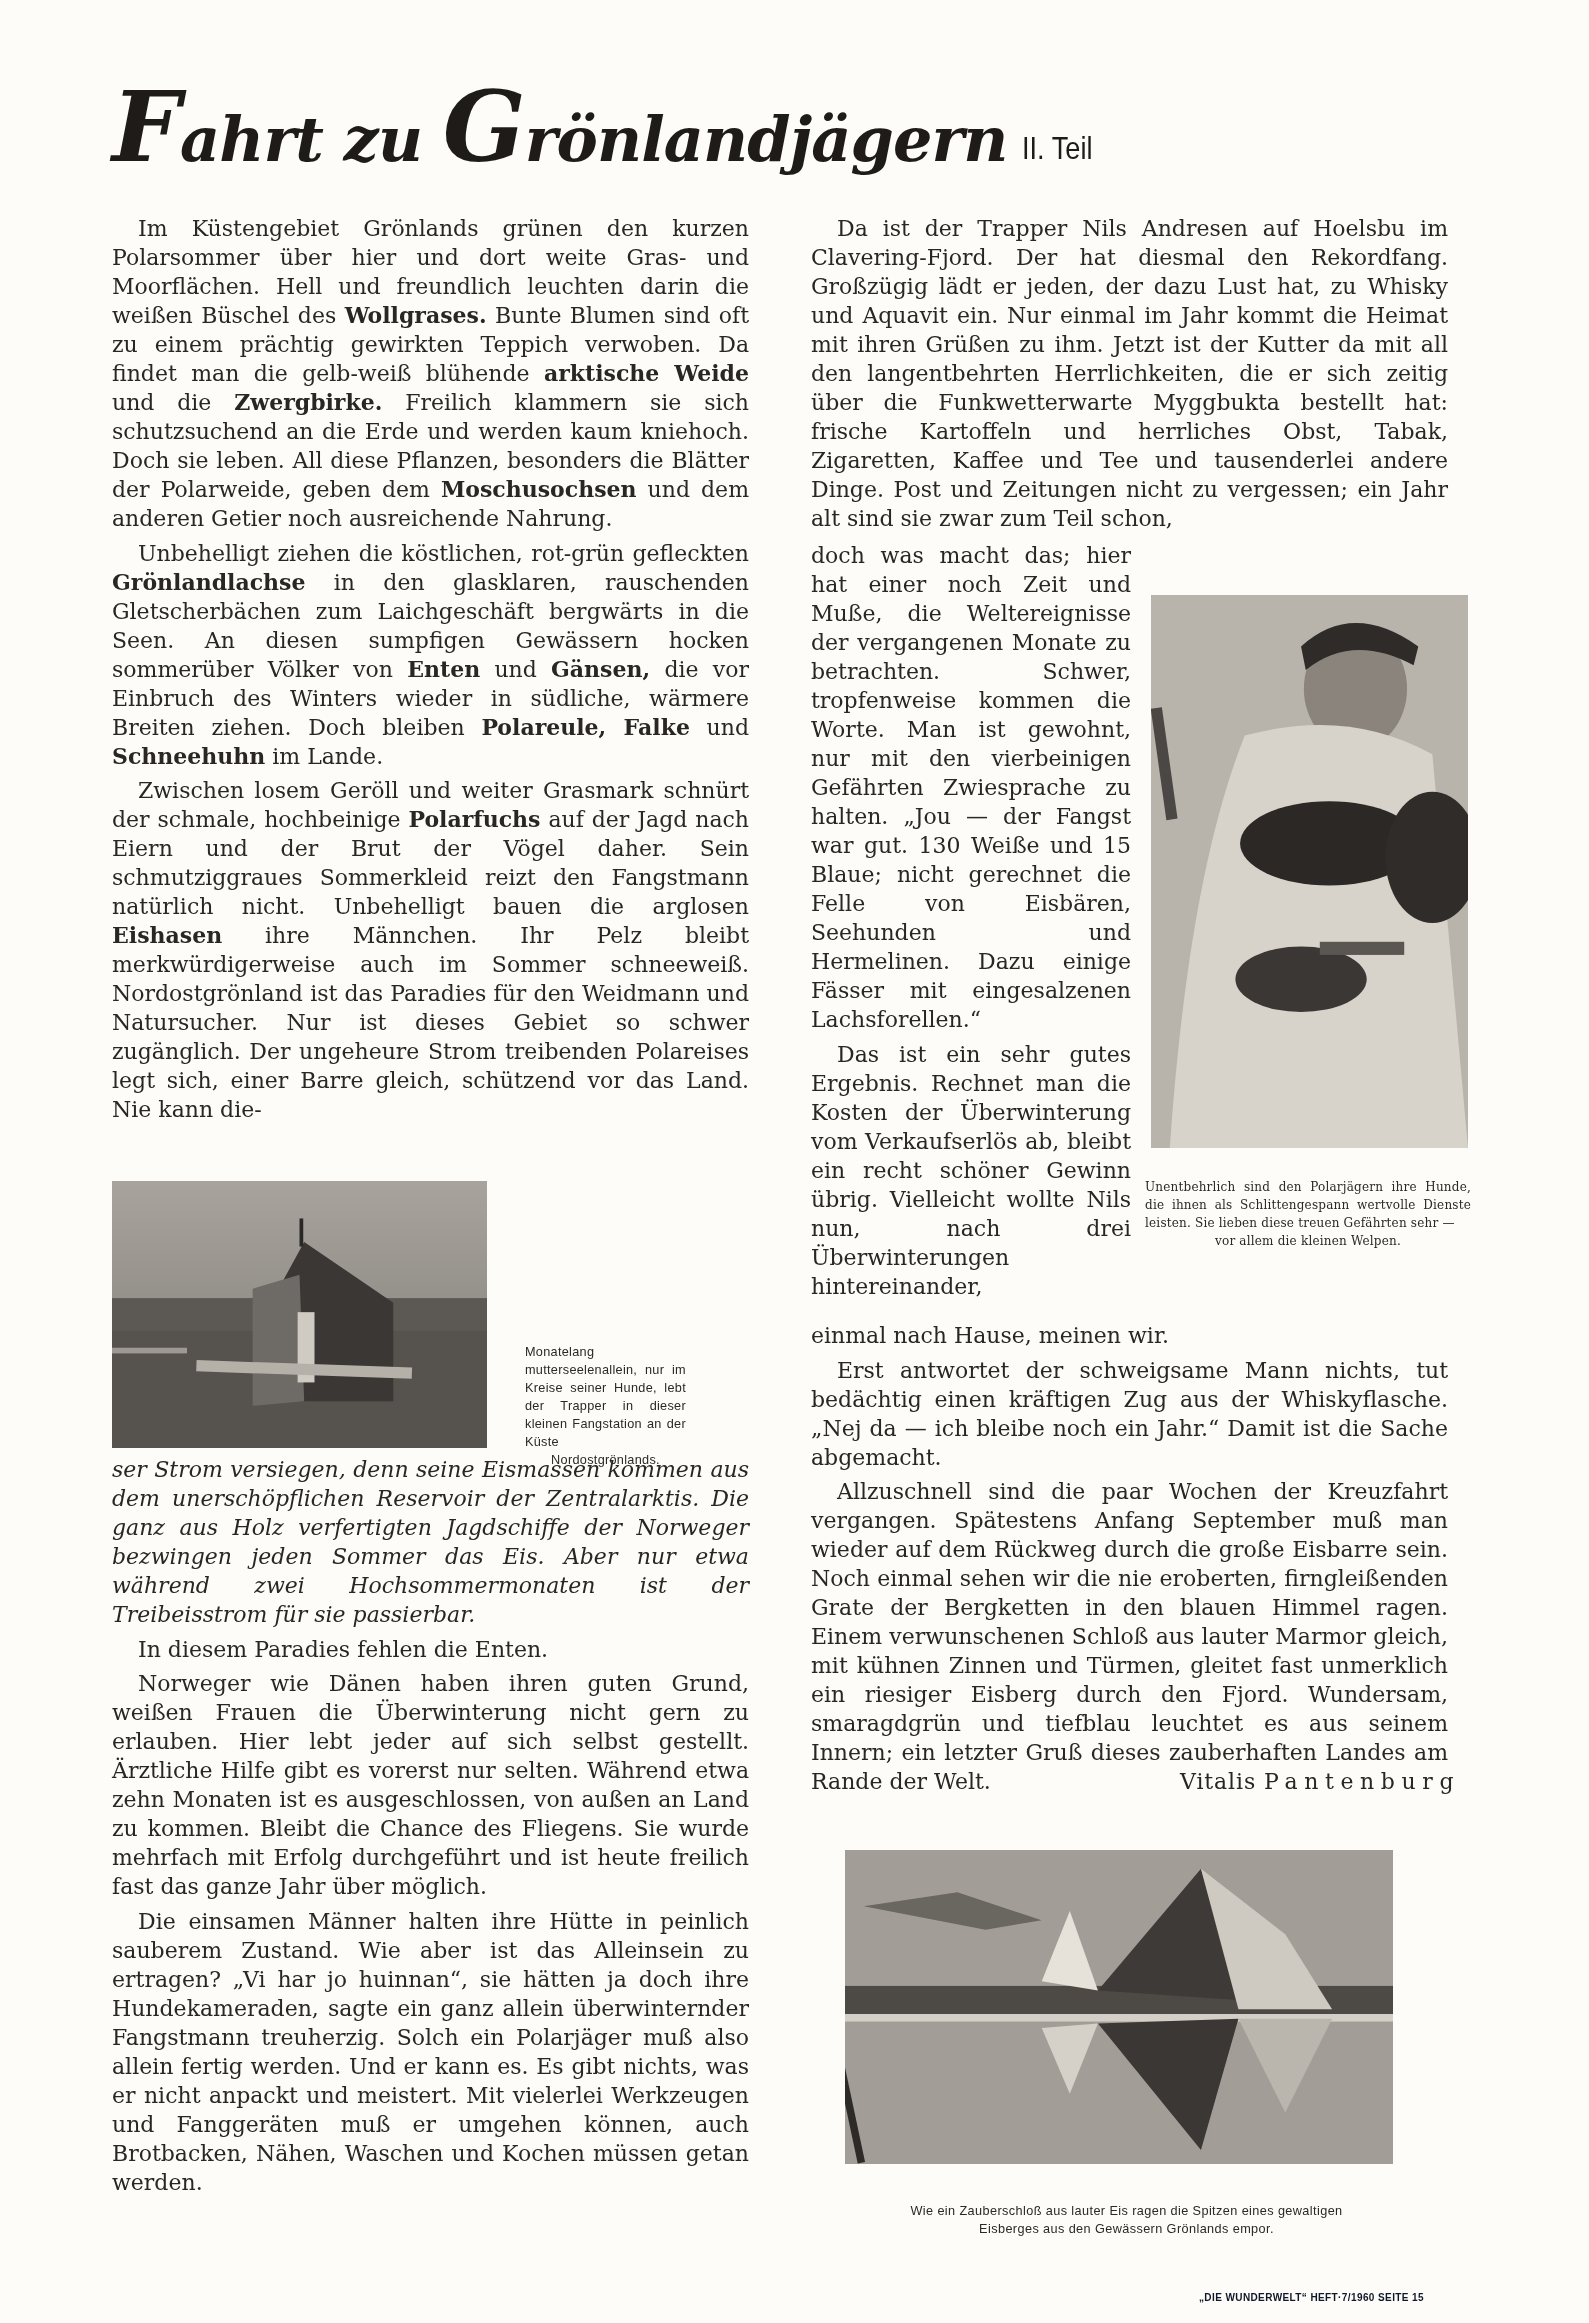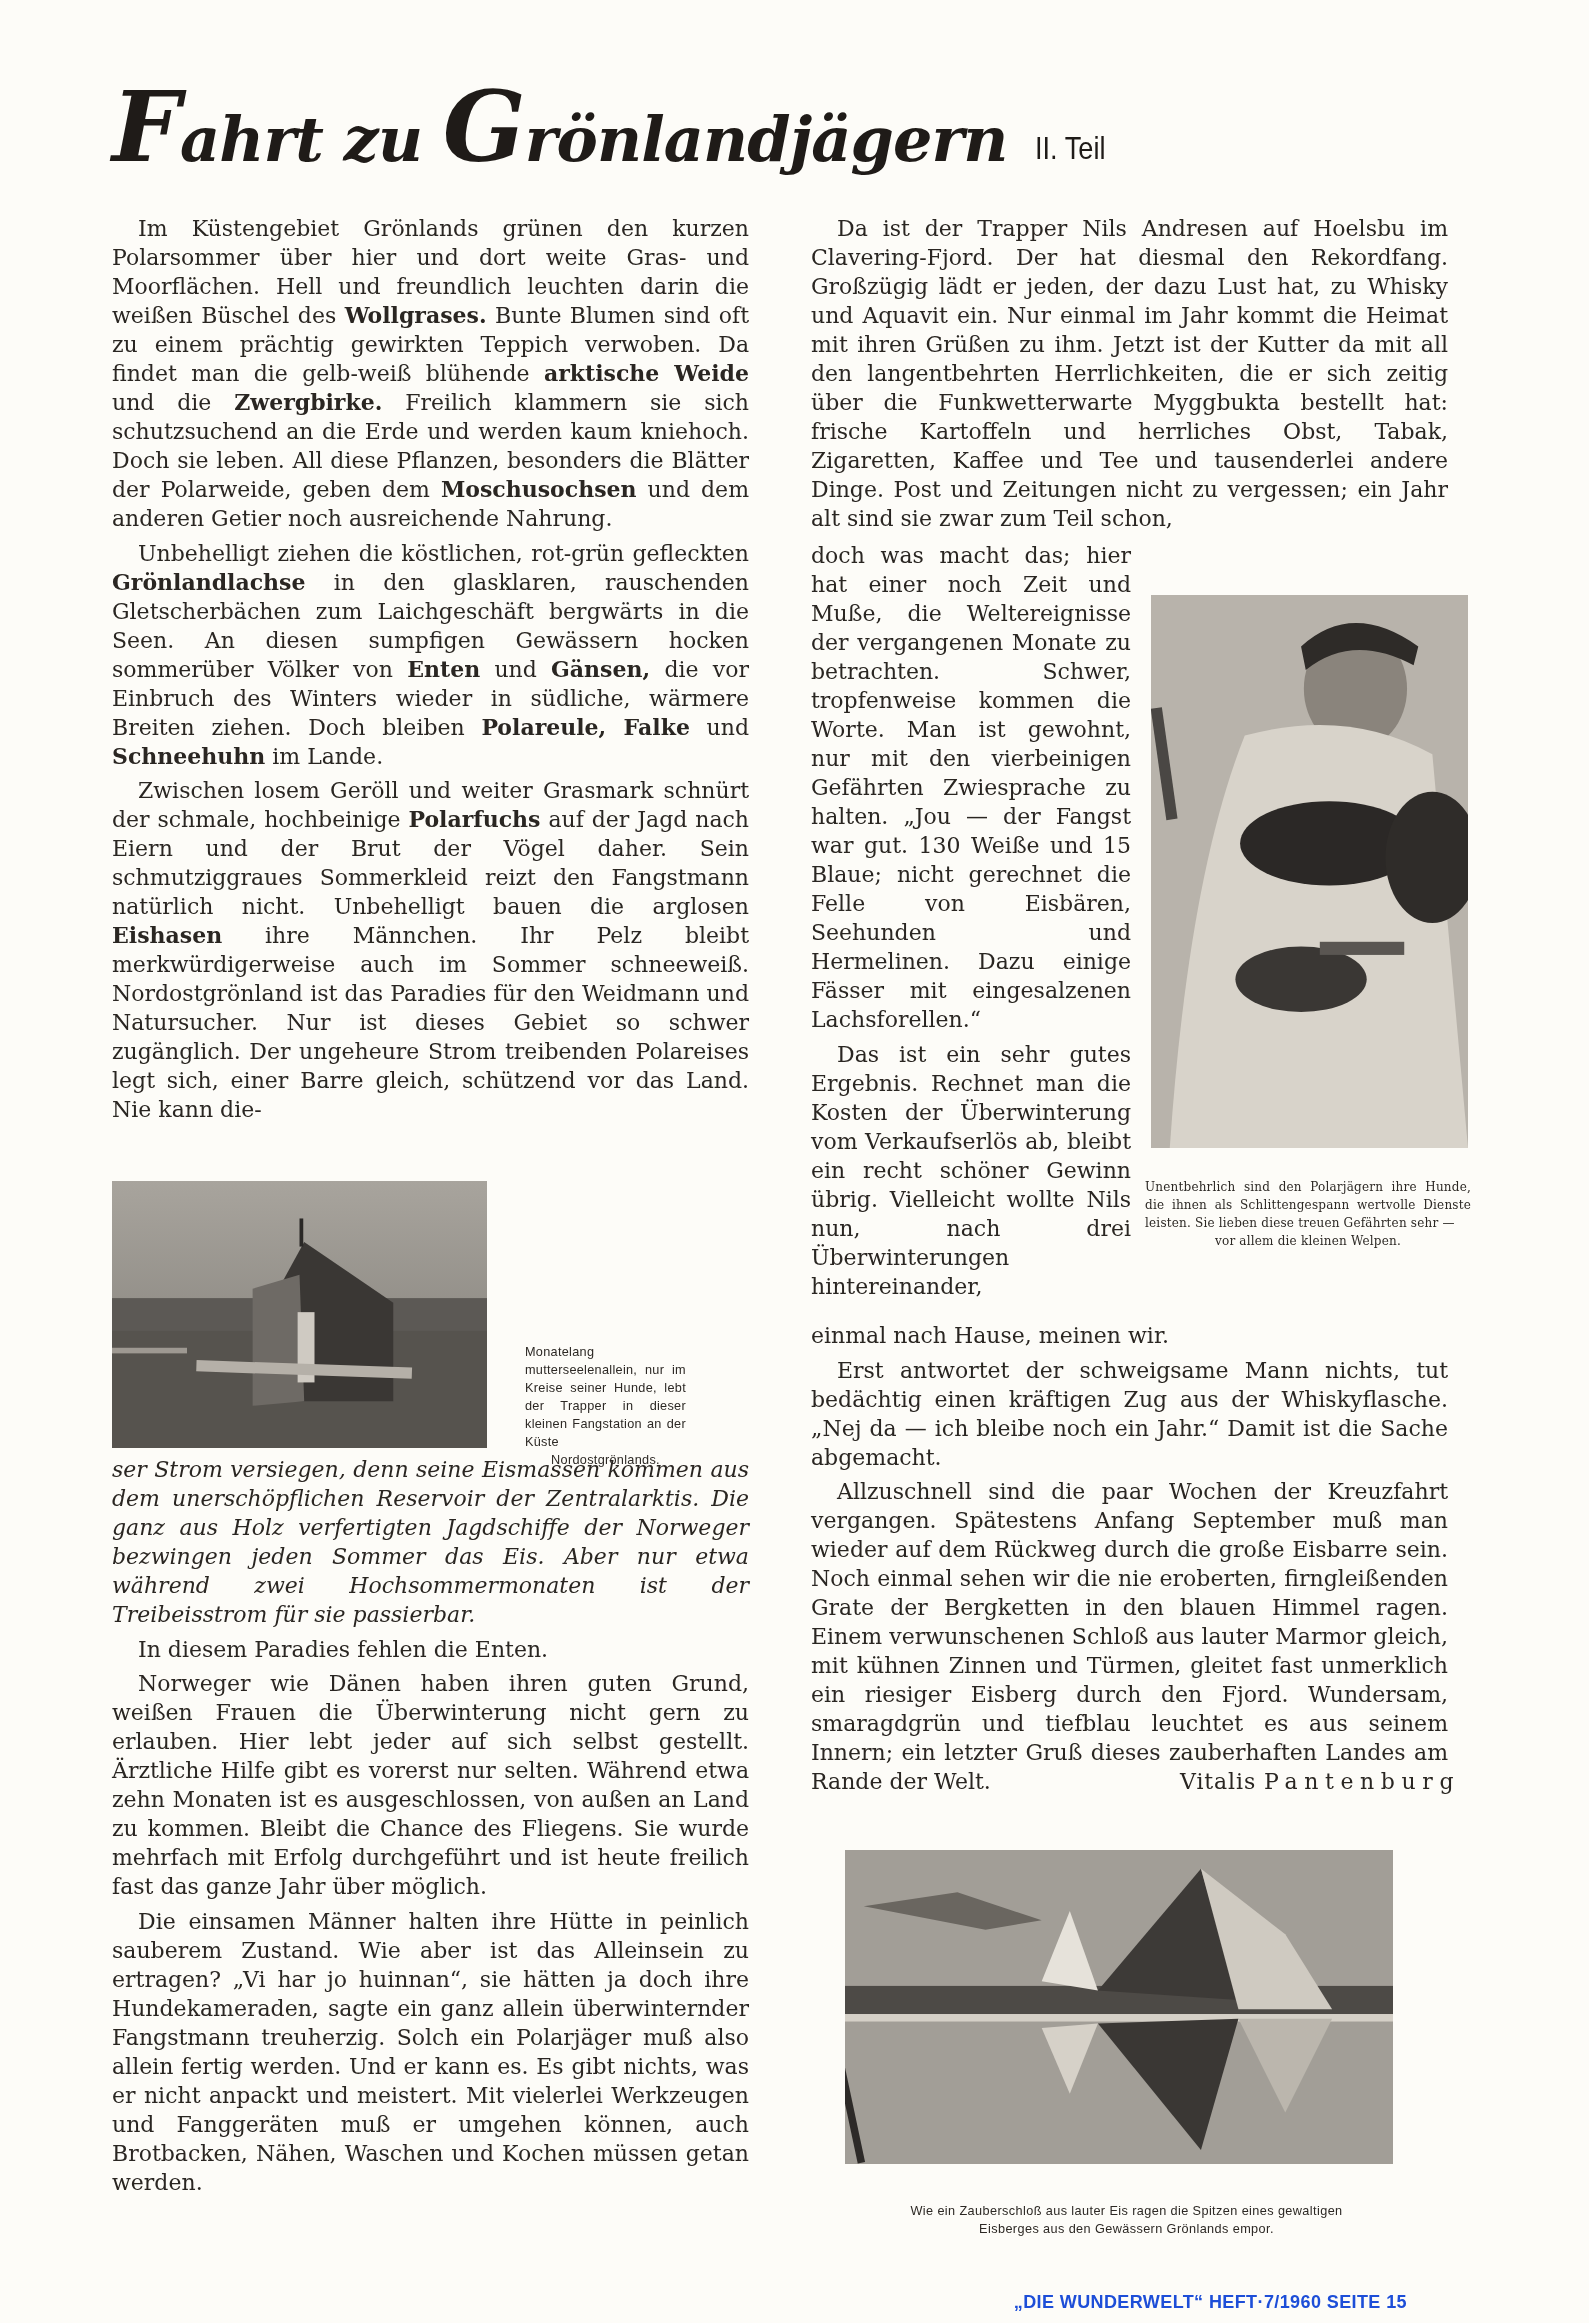--- a/index.html
+++ b/index.html
@@ -3,21 +3,21 @@
 <meta charset="utf-8">
 <style>
   html, body { margin: 0; padding: 0; }
   body {
     width: 1589px; height: 2324px; position: relative; overflow: hidden;
     background: #fdfcf8; color: #2a2622;
     font-family: "DejaVu Serif", serif;
   }
   .title {
     position: absolute; left: 112px; top: 73px; height: 103px;
-    display: flex; align-items: flex-end; gap: 13px;
+    display: flex; align-items: flex-end; 
   }
   .title-main {
     font-family: "DejaVu Serif", serif; font-style: italic; font-weight: bold;
     font-size: 62px; letter-spacing: -0.9px; color: #1f1b18; line-height: 1;
   }
   .title-main .cap { font-size: 97px; }
   .title-part {
     font-family: "Liberation Sans", sans-serif; font-size: 32px; color: #1f1b18;
     margin-left: 15px; margin-bottom: 9.4px; transform: scaleX(0.85); transform-origin: left;
   }
@@ -46,23 +46,23 @@
   .photo-iceberg { left: 845px; top: 1850px; width: 548px; height: 314px; }
   .caption {
     position: absolute; font-family: "Liberation Sans", sans-serif;
     font-size: 12.7px; line-height: 18px; text-align: justify; color: #2c2824;
   }
   .caption .last { text-align: center; display: block; }
   .cap-hut { left: 525px; top: 1343px; width: 161px; letter-spacing: 0.3px; }
   .cap-trapper { left: 1145px; top: 1178px; width: 326px; font-family: "DejaVu Serif", serif; font-size: 12px; letter-spacing: 0.2px; }
   .cap-iceberg { left: 808px; top: 2202px; width: 637px; text-align: center; letter-spacing: 0.4px; }
   .footer {
-    position: absolute; right: 182px; top: 2292px;
-    font-family: "Liberation Sans", sans-serif; font-weight: bold; font-size: 18px;
-    letter-spacing: 0.4px; color: #1d4ed8;
+    position: absolute; right: 165px; top: 2292px;
+    font-family: "Liberation Sans", sans-serif; font-weight: bold; font-size: 10px;
+    letter-spacing: 0.4px; color: #0f172a;
   }
 </style>
 </head>
 <body>
 
 <div class="title">
   <span class="title-main"><span class="cap">F</span><span>ahrt zu </span><span class="cap">G</span><span>rönlandjägern</span></span>
   <span class="title-part">II. Teil</span>
 </div>
 

